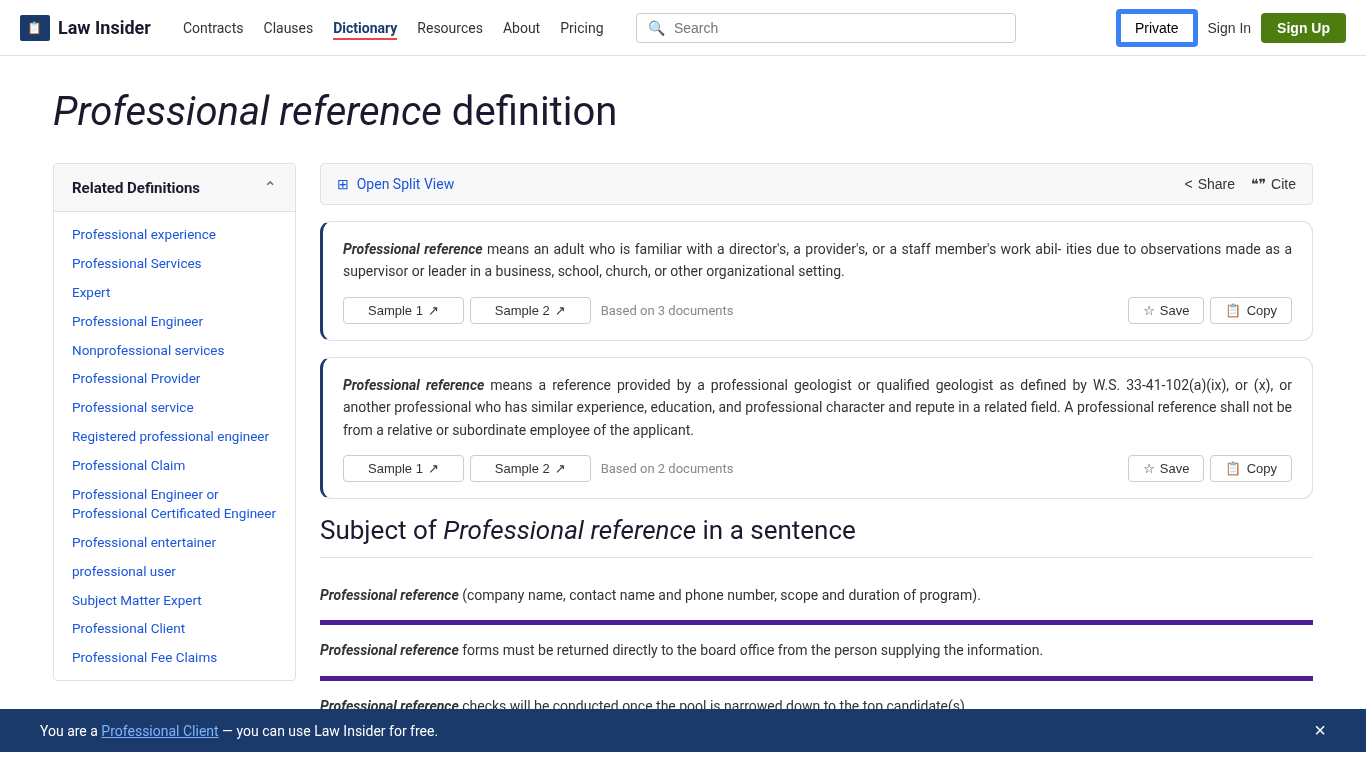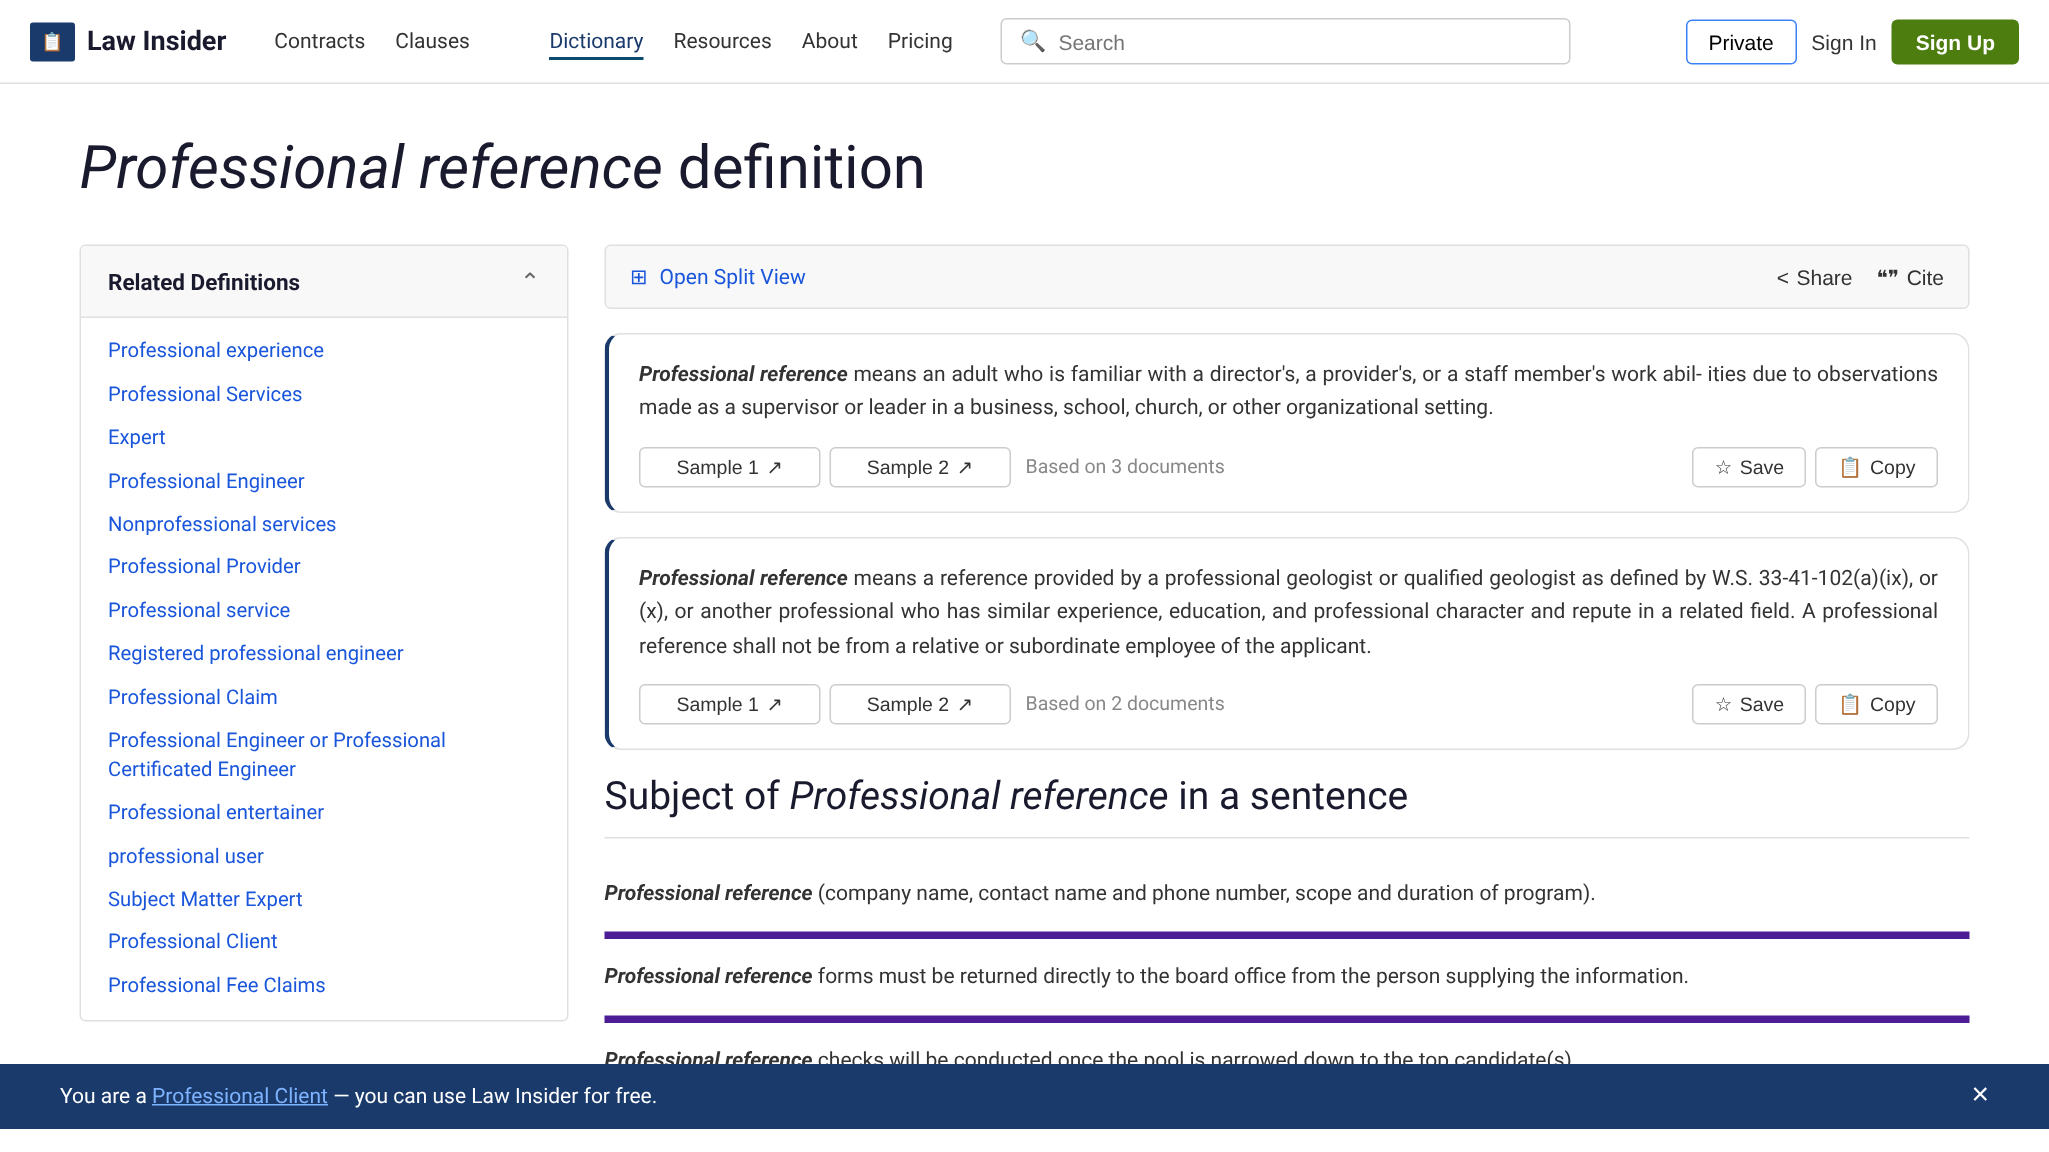--- a/index.html
+++ b/index.html
@@ -42,24 +42,23 @@
       gap: 20px;
       list-style: none;
     }
     .nav-links a {
       text-decoration: none;
       color: #333;
       font-size: 14px;
     }
     .nav-links a.active {
       color: #1a3a6b;
-      font-weight: 400;
-      border-bottom: 2px solid #0c4a6e;
+      font-weight: 700;
+      border-bottom: 2px solid #ef4444;
       padding-bottom: 2px;
-      margin-left: 33px;
     }
     .nav-search {
       flex: 1;
       max-width: 380px;
       margin-left: 8px;
     }
     .nav-search-wrapper {
       display: flex;
       align-items: center;
       border: 1px solid #ccc;
@@ -75,21 +74,21 @@
       flex: 1;
       color: #666;
     }
     .nav-actions {
       display: flex;
       align-items: center;
       gap: 10px;
       margin-left: auto;
     }
     .btn-private {
-      border: 1px solid #3b82f6;
+      border: 5px solid #3b82f6;
       background: #fff;
       padding: 6px 14px;
       border-radius: 4px;
       font-size: 14px;
       cursor: pointer;
     }
     .btn-signin {
       background: none;
       border: none;
       font-size: 14px;
@@ -126,21 +125,21 @@
 
     
     .main-layout {
       display: flex;
       gap: 24px;
       align-items: flex-start;
     }
 
     
     .sidebar {
-      width: 326px;
+      width: 243px;
       flex-shrink: 0;
       border: 1px solid #e0e0e0;
       border-radius: 4px;
       overflow: hidden;
     }
     .sidebar-header {
       display: flex;
       align-items: center;
       justify-content: space-between;
       padding: 14px 18px;

